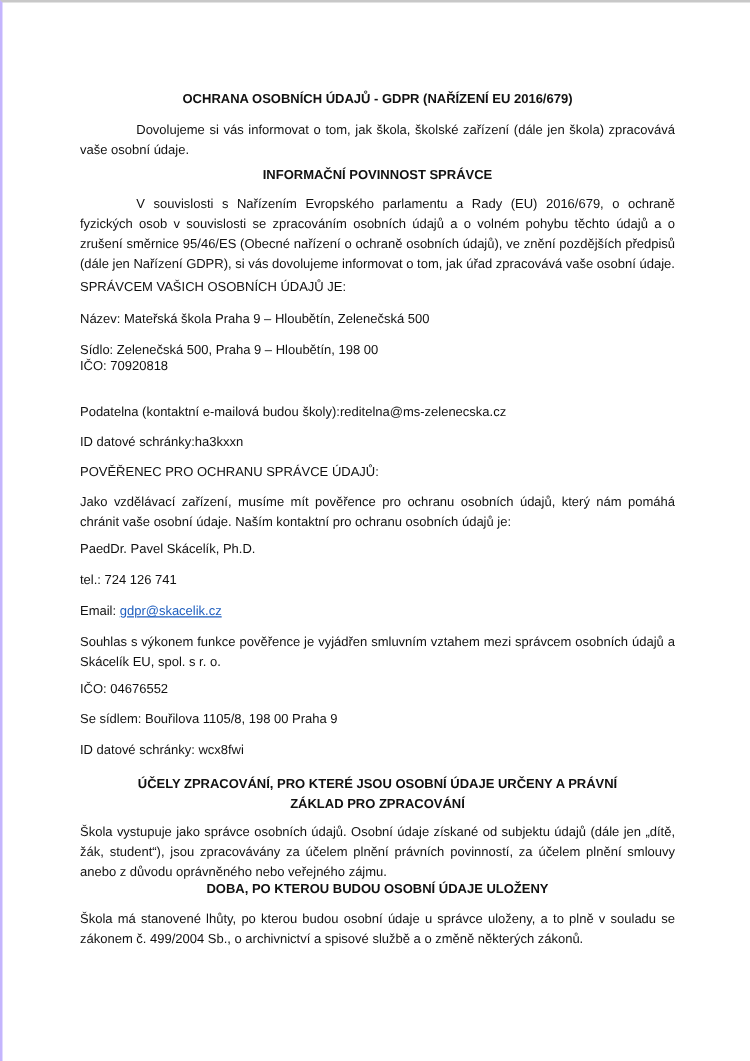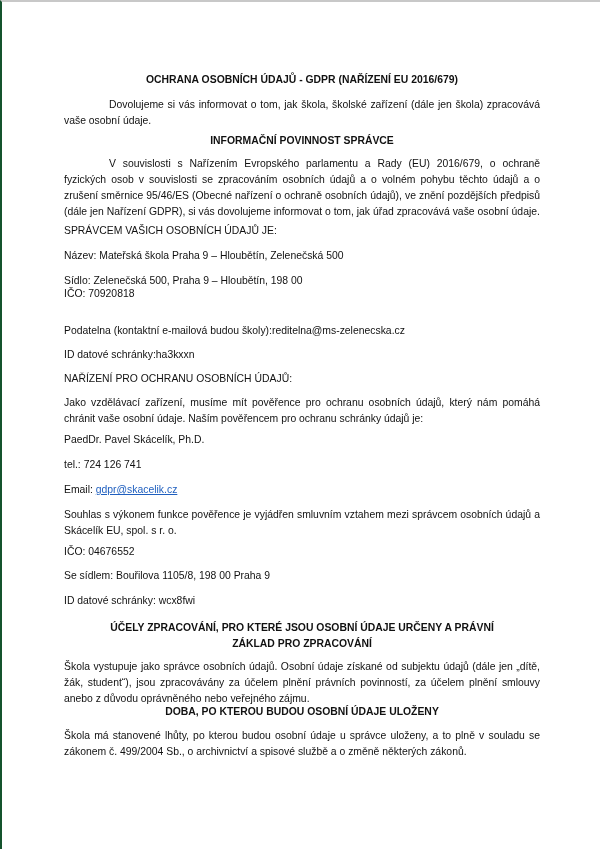--- a/index.html
+++ b/index.html
@@ -5,21 +5,21 @@
     html, body { margin: 0; padding: 0; }
     body {
       width: 600px; height: 849px; overflow: hidden;
       background: #ffffff;
       font-family: "Liberation Sans", "DejaVu Sans", sans-serif;
       color: #111111;
       position: relative;
     }
     .page {
       position: absolute; left: 0; top: 0; width: 600px; height: 849px;
-      border-top: 2px solid #c8c8c8; border-left: 2px solid #14532d;
+      border-top: 2px solid #c8c8c8; border-left: 2px solid #c4b5fd;
       box-sizing: border-box;
     }
     .content {
       position: absolute; left: 62px; top: 0; width: 476px;
       font-size: 10.4px; line-height: 16px;
     }
     .blk { position: absolute; left: 0; width: 476px; }
     .center { text-align: center; font-weight: bold; }
     .just { text-align: justify; }
     .indent { text-indent: 45px; }
@@ -40,22 +40,22 @@
 
     <div class="blk just indent" style="top:154px">V souvislosti s Nařízením Evropského parlamentu a Rady (EU) 2016/679, o ochraně fyzických osob v souvislosti se zpracováním osobních údajů a o volném pohybu těchto údajů a o zrušení směrnice 95/46/ES (Obecné nařízení o ochraně osobních údajů), ve znění pozdějších předpisů (dále jen Nařízení GDPR), si vás dovolujeme informovat o tom, jak úřad zpracovává vaše osobní údaje.</div>
 
     <div class="blk u" style="top:221px">SPRÁVCEM VAŠICH OSOBNÍCH ÚDAJŮ JE:</div>
     <div class="blk" style="top:246px">Název: Mateřská škola Praha 9 – Hloubětín, Zelenečská 500</div>
     <div class="blk" style="top:271px">Sídlo: Zelenečská 500, Praha 9 – Hloubětín, 198 00</div>
     <div class="blk" style="top:284px">IČO: 70920818</div>
     <div class="blk" style="top:321px">Podatelna (kontaktní e-mailová budou školy):reditelna@ms-zelenecska.cz</div>
     <div class="blk" style="top:345px">ID datové schránky:ha3kxxn</div>
 
-    <div class="blk u" style="top:369px">NAŘÍZENÍ PRO OCHRANU OSOBNÍCH ÚDAJŮ:</div>
-    <div class="blk just" style="top:393px">Jako vzdělávací zařízení, musíme mít pověřence pro ochranu osobních údajů, který nám pomáhá chránit vaše osobní údaje. Naším pověřencem pro ochranu schránky údajů je:</div>
+    <div class="blk u" style="top:369px">POVĚŘENEC PRO OCHRANU SPRÁVCE ÚDAJŮ:</div>
+    <div class="blk just" style="top:393px">Jako vzdělávací zařízení, musíme mít pověřence pro ochranu osobních údajů, který nám pomáhá chránit vaše osobní údaje. Naším kontaktní pro ochranu osobních údajů je:</div>
     <div class="blk" style="top:430px">PaedDr. Pavel Skácelík, Ph.D.</div>
     <div class="blk" style="top:455px">tel.: 724 126 741</div>
     <div class="blk" style="top:480px"><span>Email: </span><a class="link" href="#">gdpr@skacelik.cz</a></div>
     <div class="blk just" style="top:505px">Souhlas s výkonem funkce pověřence je vyjádřen smluvním vztahem mezi správcem osobních údajů a Skácelík EU, spol. s r. o.</div>
     <div class="blk" style="top:542px">IČO: 04676552</div>
     <div class="blk" style="top:566px">Se sídlem: Bouřilova 1105/8, 198 00 Praha 9</div>
     <div class="blk" style="top:591px">ID datové schránky: wcx8fwi</div>
 
     <div class="blk center" style="top:618px; padding: 0 40px; box-sizing: border-box;">ÚČELY ZPRACOVÁNÍ, PRO KTERÉ JSOU OSOBNÍ ÚDAJE URČENY A PRÁVNÍ ZÁKLAD PRO ZPRACOVÁNÍ</div>
     <div class="blk just" style="top:657px">Škola vystupuje jako správce osobních údajů. Osobní údaje získané od subjektu údajů (dále jen „dítě, žák, student“), jsou zpracovávány za účelem plnění právních povinností, za účelem plnění smlouvy anebo z důvodu oprávněného nebo veřejného zájmu.</div>

